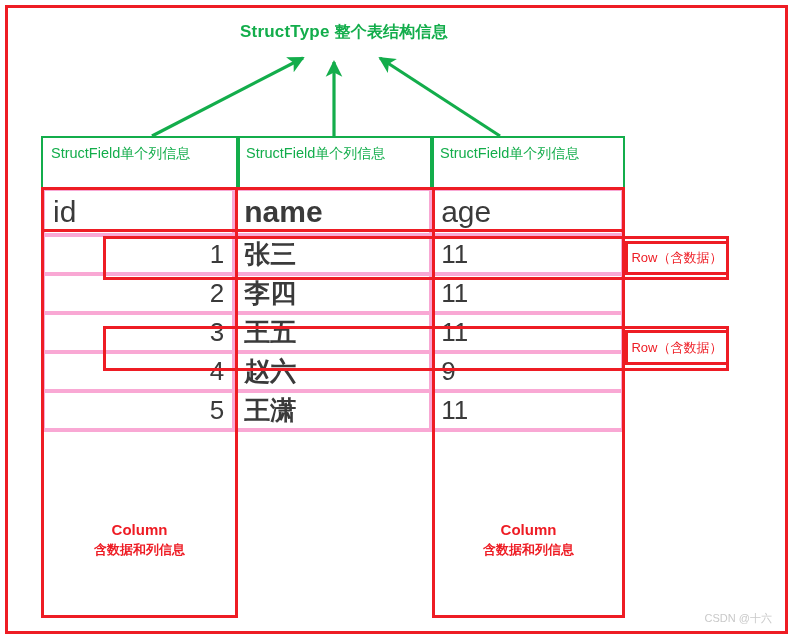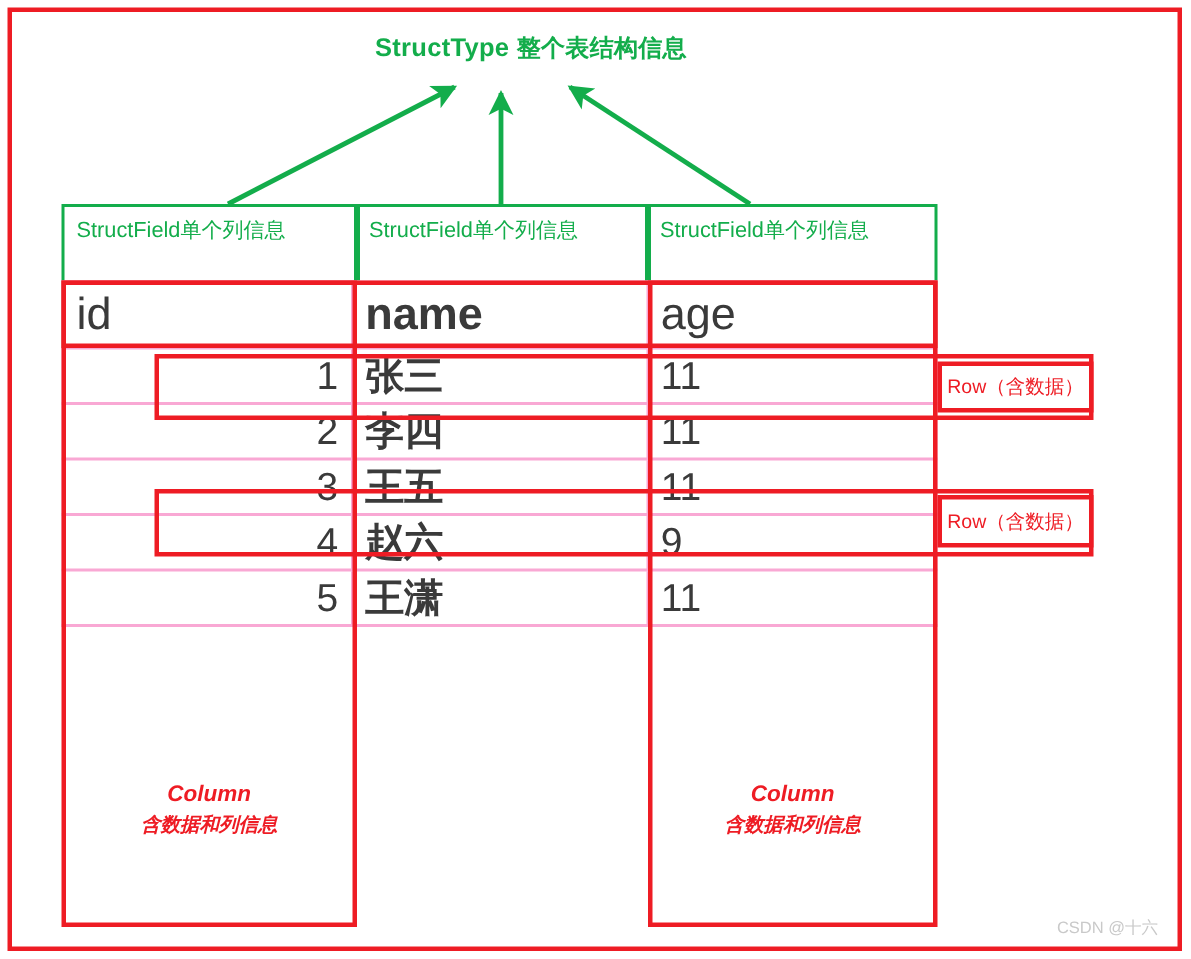--- a/index.html
+++ b/index.html
@@ -14,21 +14,21 @@
   
   .outer-frame{
     position:absolute;left:5px;top:5px;width:783px;height:629px;
     border:3px solid #ee1c24;
     box-sizing:border-box;
     pointer-events:none;
   }
 
   
   .structtype-title{
-    position:absolute;left:250px;top:22px;
+    position:absolute;left:240px;top:22px;
     font-size:17px;font-weight:bold;color:#13ad4b;
     white-space:nowrap;letter-spacing:0.2px;
   }
   .structtype-title .zh{font-size:16px;}
 
   
   .arrows{position:absolute;left:0;top:0;width:794px;height:639px;pointer-events:none;}
 
   
   .sf-box{
@@ -44,21 +44,21 @@
   }
   .sf-label .zh{font-size:14px;}
 
   
   .tbl{
     position:absolute;left:41px;top:187px;width:584px;
     border-collapse:collapse;
     background:#ffffff;
   }
   .tbl td{
-    border:2px solid #f9a8d4;
+    border:4px solid #f9a8d4;
     background:#ffffff;
     padding:0 8px;
     height:33px;
     font-size:26px;
     color:#3a3a3a;
     font-family:"Liberation Sans","DejaVu Sans",sans-serif;
   }
   .tbl tr.header td{height:42px;font-size:30px;text-align:left;vertical-align:middle;}
   .tbl td.c-id{width:197px;text-align:right;}
   .tbl td.c-name{width:194px;text-align:left;font-weight:bold;}
@@ -86,21 +86,20 @@
     white-space:nowrap;
   }
 
   
   .col-callout{
     position:absolute;
     color:#ee1c24;font-weight:bold;
     text-align:center;
     line-height:1.45;
     white-space:nowrap;
-    font-style:italic;
   }
   .col-callout .t1{font-size:15px;}
   .col-callout .t2{font-size:13px;}
 
   
   .watermark{
     position:absolute;right:22px;bottom:13px;
     color:#c9c9c9;font-size:11px;
     white-space:nowrap;
   }

